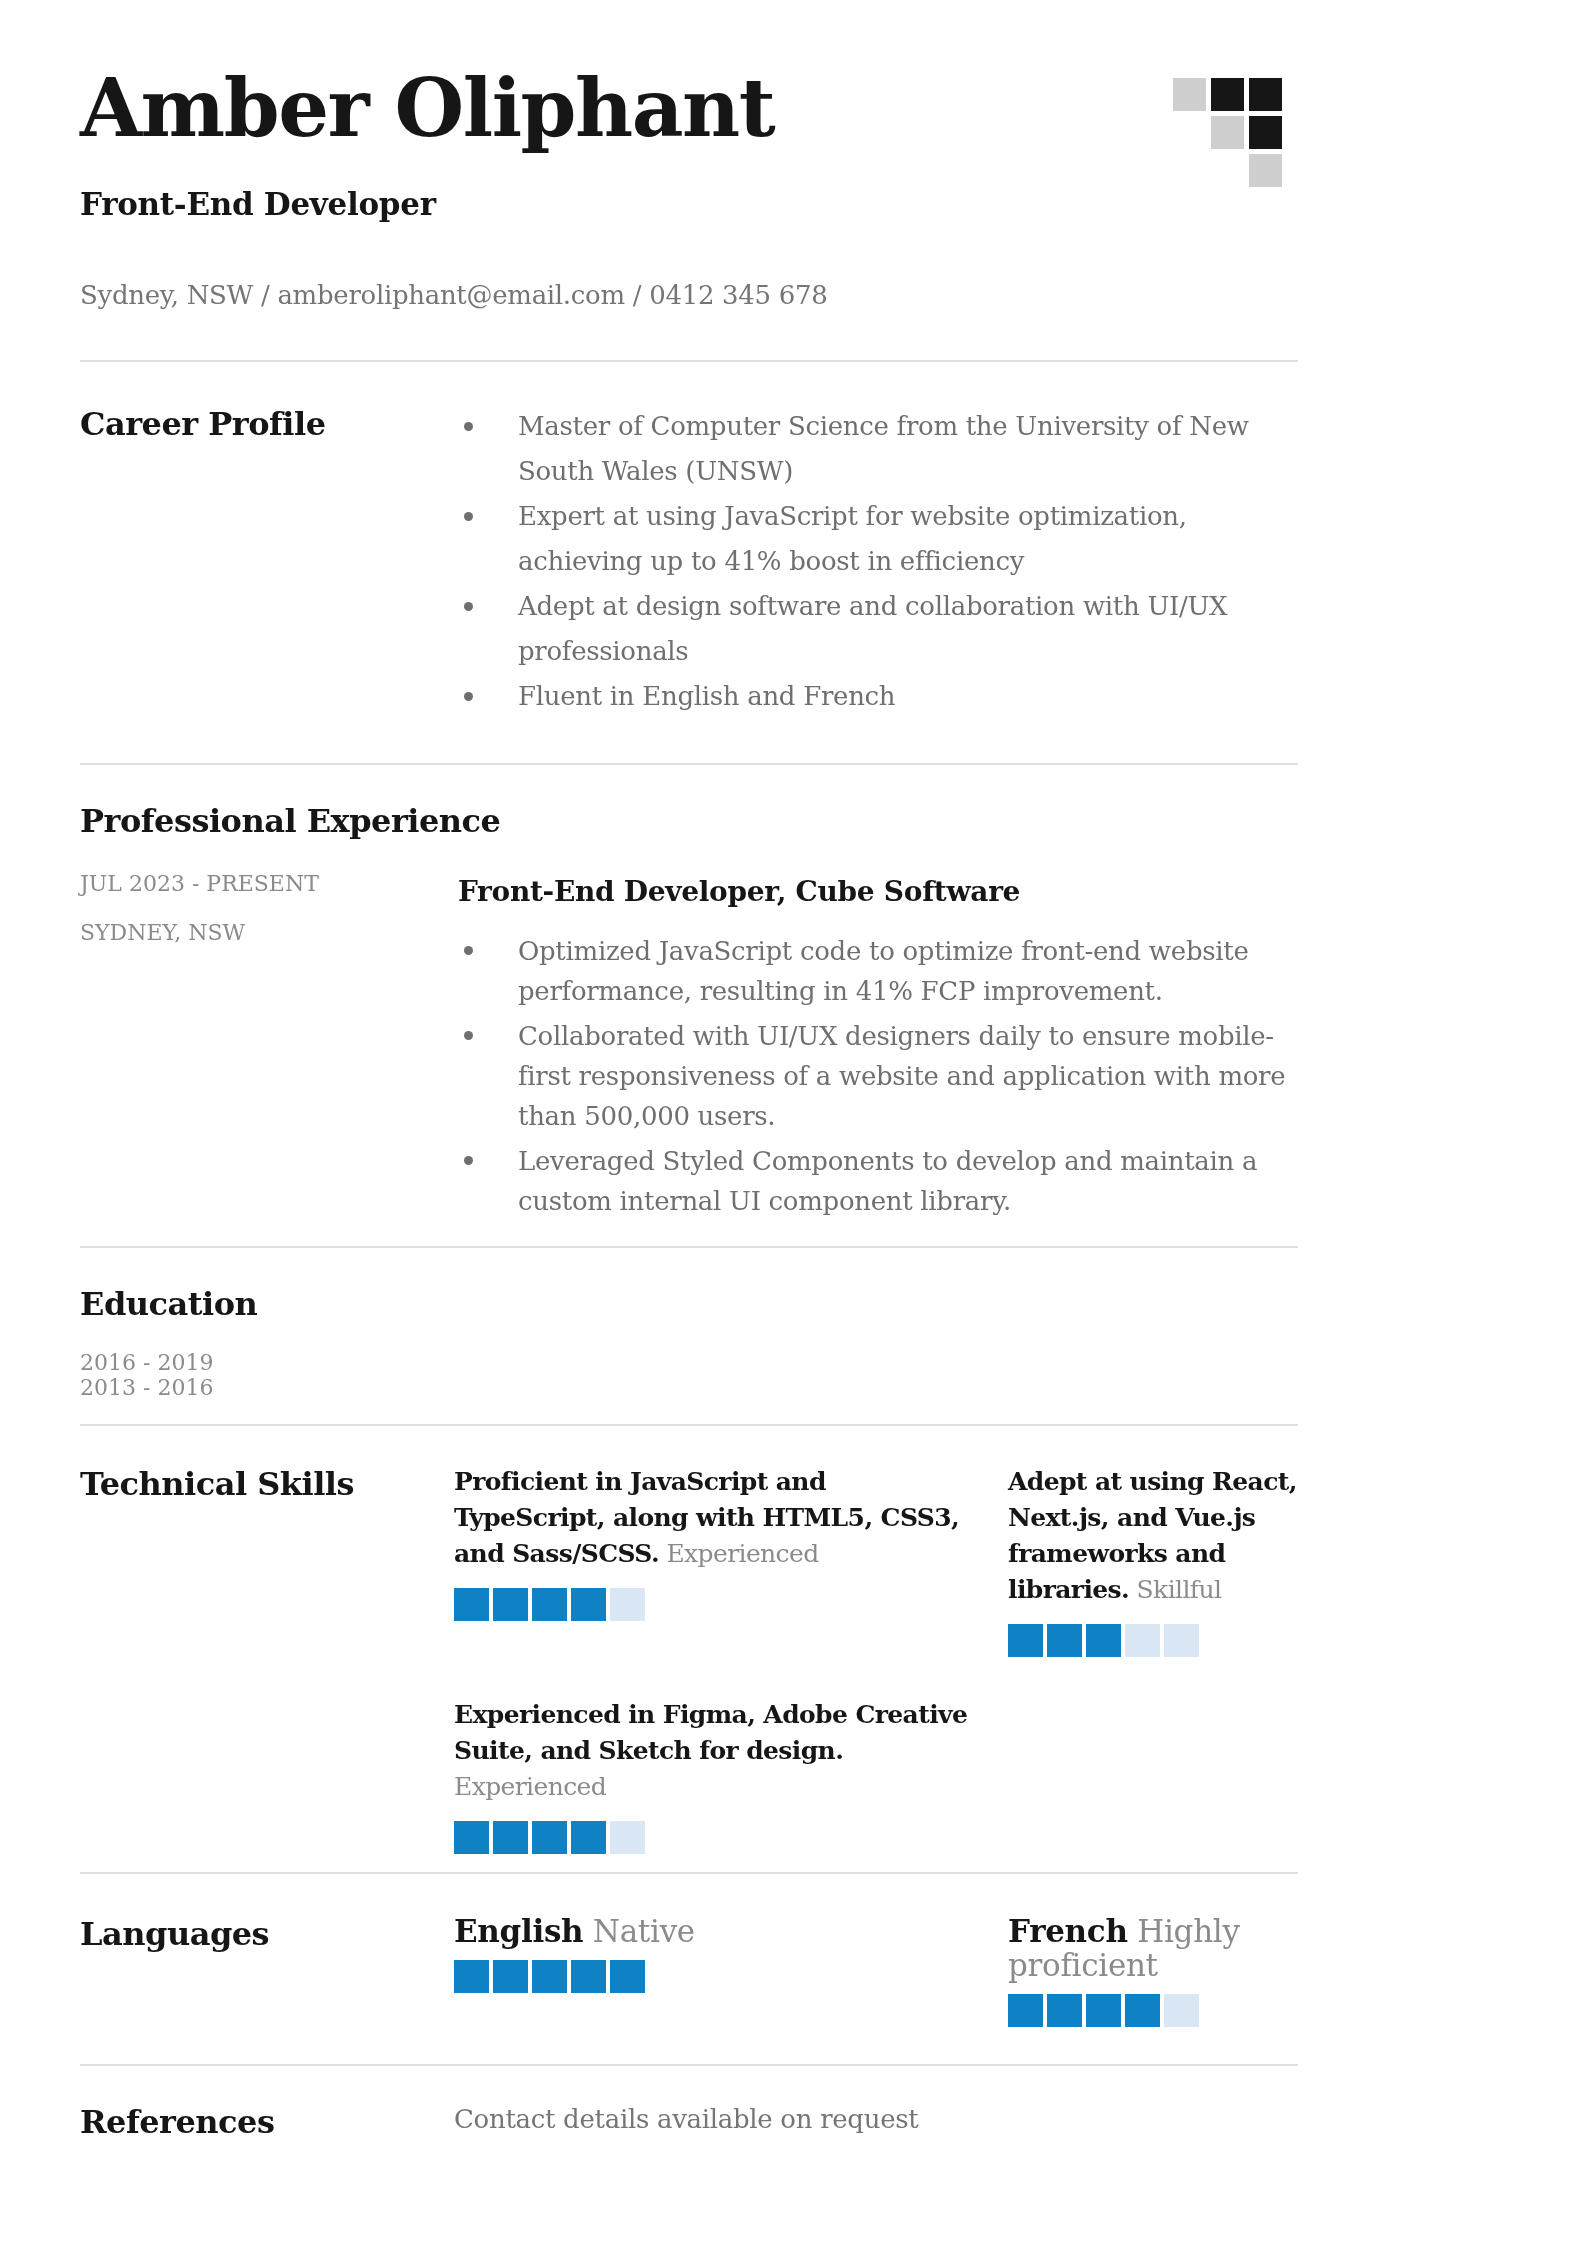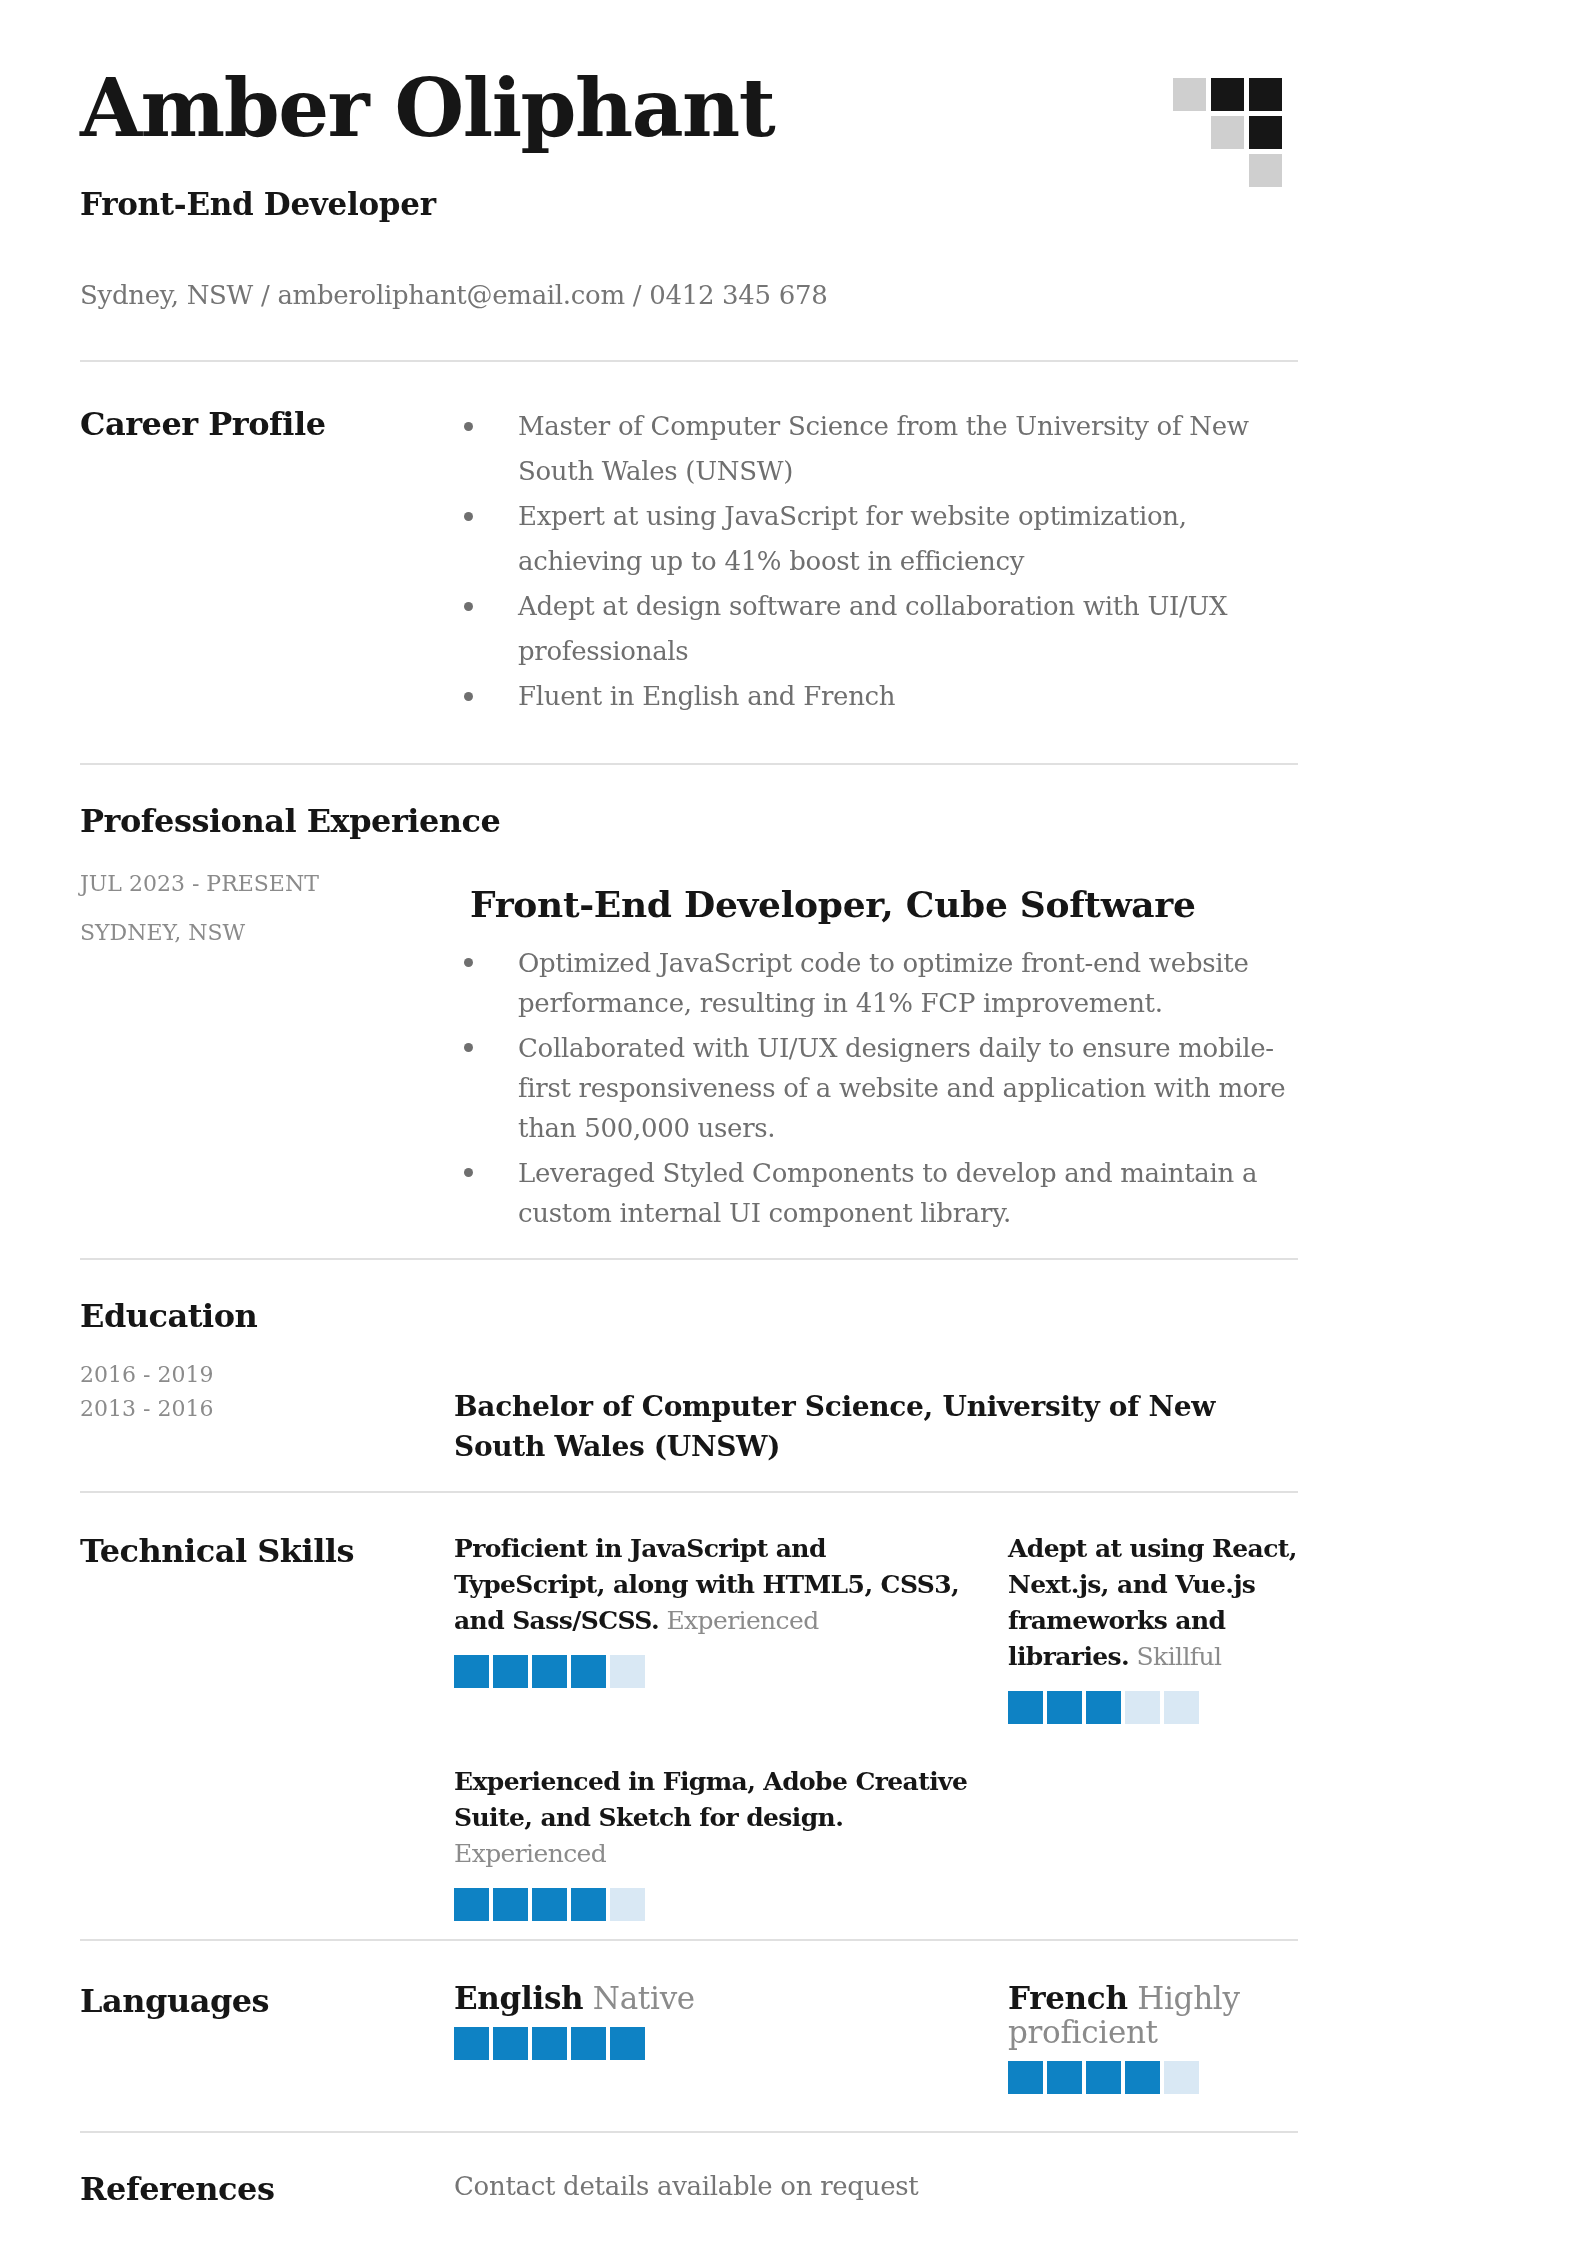--- a/index.html
+++ b/index.html
@@ -57,21 +57,21 @@
     background:#6f6f6f;
   }
   .sec-career{padding:42px 0 44px;}
   .sec-career ul.bullets{max-width:945px;line-height:45px;}
   .sec-career ul.bullets li::before{top:18px;}
   
   .sec-exp{padding:36px 0 20px;}
   .entry{margin-top:30px;}
   .entry-date,.entry-loc{font-size:22px;color:var(--muted-light);letter-spacing:0;}
   .entry-loc{margin-top:24px;}
-  h3.entry-title{margin:16px;font-size:36px;line-height:34px;font-weight:bold;color:var(--ink);letter-spacing:-0.3px;}
+  h3.entry-title{margin:4px;font-size:28px;line-height:34px;font-weight:bold;color:var(--ink);letter-spacing:-0.3px;}
   .entry ul.bullets{margin-top:22px;max-width:960px;line-height:40px;}
   .entry ul.bullets li{margin-bottom:5px;}
   .entry ul.bullets li::before{top:15px;}
   
   .sec-edu{padding:36px 0 24px;}
   .edu-rows{margin-top:26px;display:grid;}
   .edu-row{display:grid;grid-template-columns:374px 1fr;align-items:baseline;}
   .edu-dates{font-size:22px;color:var(--muted-light);}
   .edu-degree{font-size:28px;line-height:40px;font-weight:bold;color:var(--ink);letter-spacing:-0.3px;}
   
@@ -161,21 +161,20 @@
   <section class="sec-edu">
     <h2 class="sec">Education</h2>
     <div class="edu-rows">
 
         <div class="edu-row">
           <div class="edu-dates">2016 - 2019</div>
         </div>
 
         <div class="edu-row">
           <div class="edu-dates">2013 - 2016</div>
-          <div class="edu-degree">Bachelor of Computer Science, University of New South Wales (UNSW)</div>
         </div>
       </div>
   </section>
 
   <div class="rule"></div>
 
   <section class="row sec-skills">
     <h2 class="sec">Technical Skills</h2>
     <div class="skills-grid">
 

